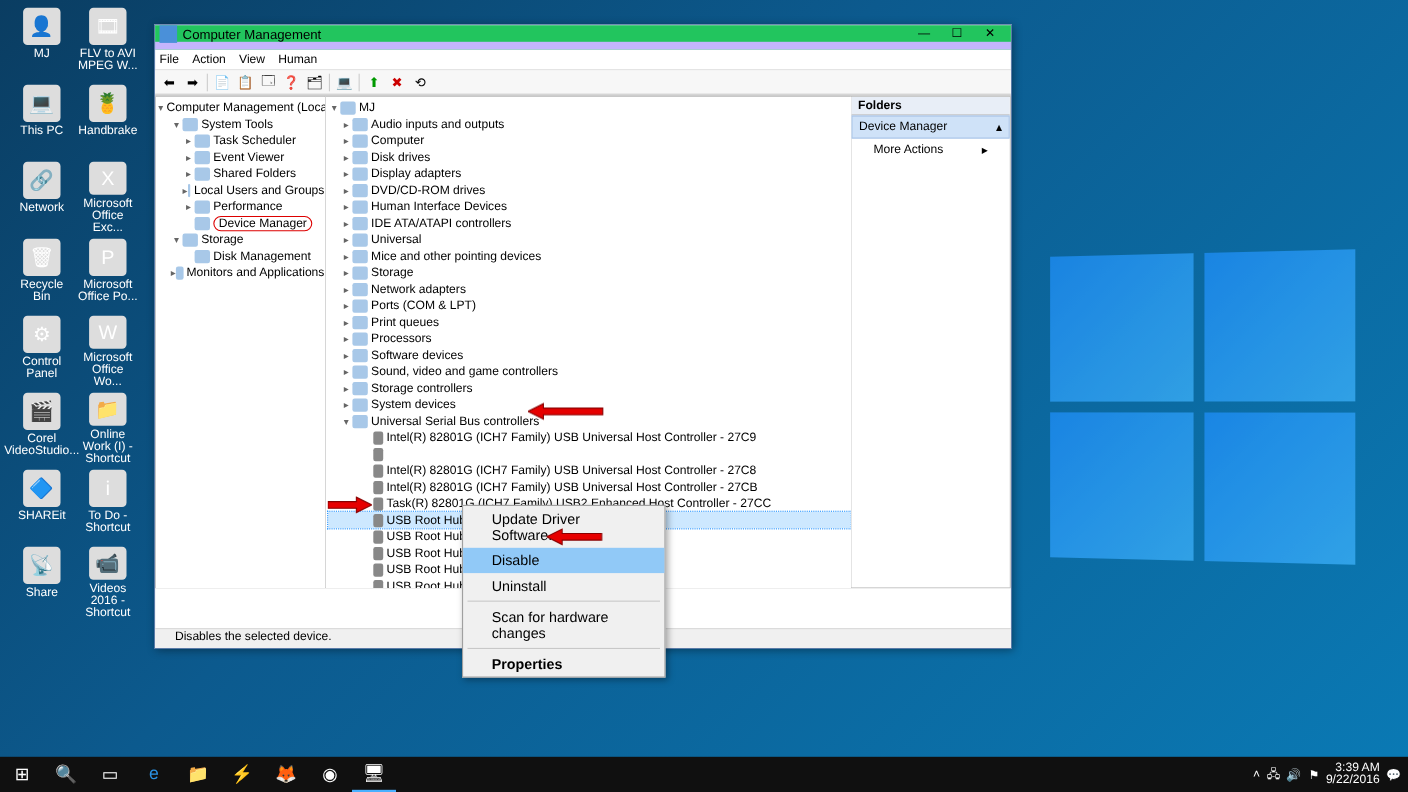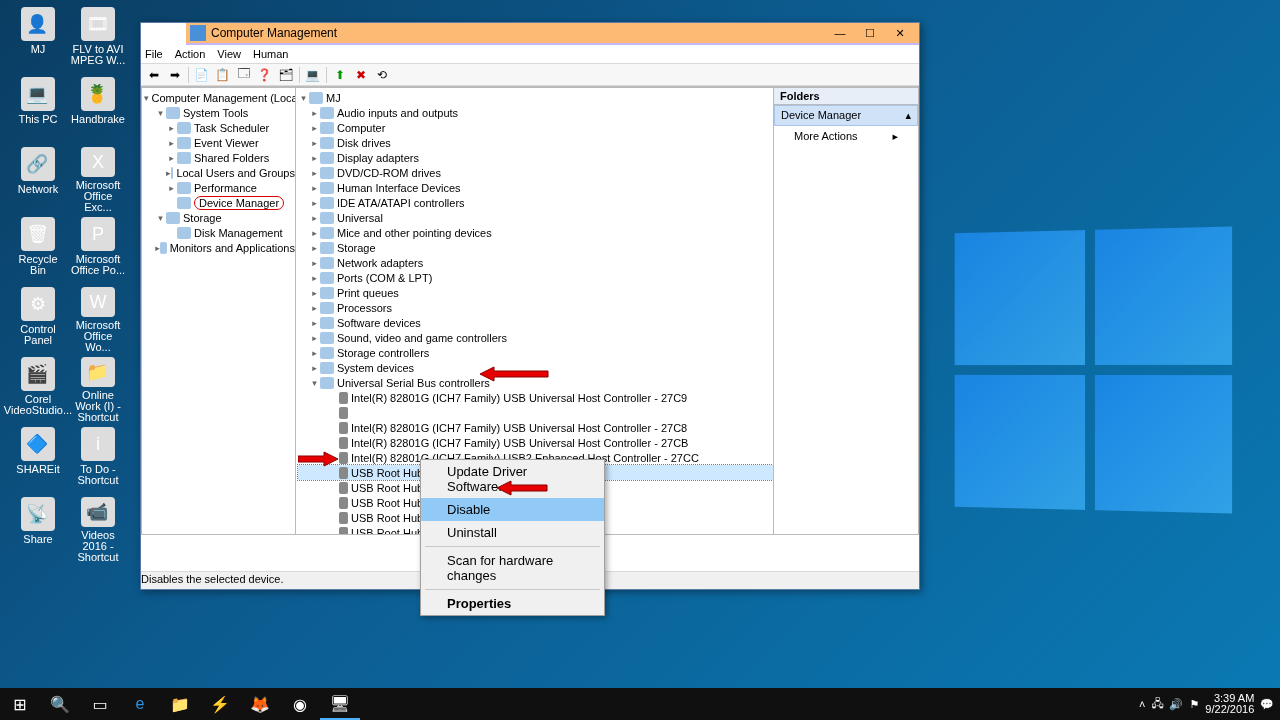--- a/index.html
+++ b/index.html
@@ -6,21 +6,21 @@
 body { width:1280px; height:720px; background:linear-gradient(135deg,#0a3d62 0%,#0c5a8e 40%,#0a7ab5 100%); overflow:hidden; position:relative; color:#000; }
 
 .win-logo { position:absolute; left:950px; top:230px; width:280px; height:280px; display:grid; grid-template-columns:1fr 1fr; grid-template-rows:1fr 1fr; gap:10px; transform:perspective(800px) rotateY(-8deg); opacity:.7; }
 .win-logo div { background:linear-gradient(135deg,#1e90ff,#3fb5ff); }
 
 .desktop { position:absolute; left:10px; top:5px; width:130px; display:flex; flex-wrap:wrap; gap:2px 4px; }
 .dicon { width:56px; height:68px; display:flex; flex-direction:column; align-items:center; text-align:center; color:#fff; font-size:10px; line-height:11px; cursor:pointer; padding-top:2px; }
 .dicon .glyph { width:34px; height:34px; background:#ddd; border-radius:4px; margin-bottom:3px; display:flex; align-items:center; justify-content:center; font-size:18px; }
 
 .window { position:absolute; left:140px; top:22px; width:780px; height:568px; background:#fff; border:1px solid #5a7ba7; box-shadow:2px 2px 8px rgba(0,0,0,.4); display:flex; flex-direction:column; }
-.titlebar { height:22px; background:#fdba74; border-bottom:2px solid #c4b5fd; display:flex; align-items:center; padding:0 4px;margin-left:45px; }
+.titlebar { height:22px; background:#22c55e; border-bottom:7px solid #c4b5fd; display:flex; align-items:center; padding:0 4px; }
 .titlebar .ticon { width:16px; height:16px; background:#4a90d9; margin-right:5px; }
 .titlebar .ttl { flex:1; font-size:12px; }
 .winbtns { display:flex; gap:0; }
 .winbtns span { width:30px; height:20px; display:flex; align-items:center; justify-content:center; font-size:11px; cursor:pointer; }
 .menubar { height:19px; display:flex; align-items:center; padding:0 4px; gap:12px; border-bottom:1px solid #d9d9d9; font-size:11px; }
 .menubar span { cursor:pointer; }
 .toolbar { height:22px; background:#f7f7f7; border-bottom:1px solid #d9d9d9; display:flex; align-items:center; padding:0 3px; gap:1px; }
 .tbtn { width:20px; height:18px; display:flex; align-items:center; justify-content:center; border:1px solid transparent; cursor:pointer; font-size:12px; }
 .tdiv { width:1px; height:16px; background:#ccc; margin:0 2px; }
 .body3 { flex:1; display:flex; border-top:1px solid #bbb; overflow:hidden; }
@@ -35,21 +35,21 @@
 .sel { background:#cde8ff; outline:1px dotted #1e90ff; }
 .hl { border:1.5px solid #d00; border-radius:10px; padding:0 4px; }
 .ctx { position:absolute; left:420px; top:459px; width:185px; background:#f0f0f0; border:1px solid #a0a0a0; box-shadow:2px 2px 6px rgba(0,0,0,.35); z-index:5; }
 .ctx .mi { padding:4px 12px 4px 26px; font-size:13px; cursor:pointer; }
 .ctx .mi.sel2 { background:#91c9f7; }
 .ctx .sep { height:1px; background:#c8c8c8; margin:2px 4px; }
 .ctx .mi.bold { font-weight:bold; }
 .actions-head { background:#e8eef7; border-bottom:1px solid #bbb; padding:2px 6px; font-weight:bold; font-size:11px; }
 .actions-sel { background:#cfe2f8; border:1px solid #a8c4e8; margin:0; padding:3px 6px; display:flex; justify-content:space-between; font-size:11px; }
 .actions-itm { padding:4px 20px; font-size:11px; cursor:pointer; }
-.statusbar { height:18px; border-top:1px solid #d9d9d9; padding:1px 0; font-size:11px; background:#f0f0f0;margin-top:36px; }
+.statusbar { height:18px; border-top:1px solid #d9d9d9; padding:1px 18px; font-size:11px; background:#f0f0f0;margin-top:36px; }
 
 .arrow { position:absolute; z-index:6; }
 .arrow svg { display:block; }
 
 .taskbar { position:absolute; left:0; bottom:0; width:1280px; height:32px; background:#101010; display:flex; align-items:center; color:#fff; }
 .taskbar .tb { width:40px; height:32px; display:flex; align-items:center; justify-content:center; cursor:pointer; font-size:16px; }
 .taskbar .sp { flex:1; }
 .sys { display:flex; align-items:center; gap:6px; padding-right:6px; font-size:10px; }
 .clock { text-align:right; line-height:11px; font-size:10px; }
 </style>
@@ -339,21 +339,21 @@
           <div class="tnode " style="padding-left:41px">
             <span class="ticn" style="background:#888;width:9px"></span>
             <span>Intel(R) 82801G (ICH7 Family) USB Universal Host Controller - 27C8</span>
           </div>
           <div class="tnode " style="padding-left:41px">
             <span class="ticn" style="background:#888;width:9px"></span>
             <span>Intel(R) 82801G (ICH7 Family) USB Universal Host Controller - 27CB</span>
           </div>
           <div class="tnode " style="padding-left:41px">
             <span class="ticn" style="background:#888;width:9px"></span>
-            <span>Intel(R) 82801G (ICH7 Family) USB2 Enhanced Host Controller - 27CC</span>
+            <span>Task(R) 82801G (ICH7 Family) USB2 Enhanced Host Controller - 27CC</span>
           </div>
           <div class="tnode sel" style="padding-left:41px">
             <span class="ticn" style="background:#888;width:9px"></span>
             <span>USB Root Hub</span>
           </div>
           <div class="tnode " style="padding-left:41px">
             <span class="ticn" style="background:#888;width:9px"></span>
             <span>USB Root Hub</span>
           </div>
           <div class="tnode " style="padding-left:41px">

